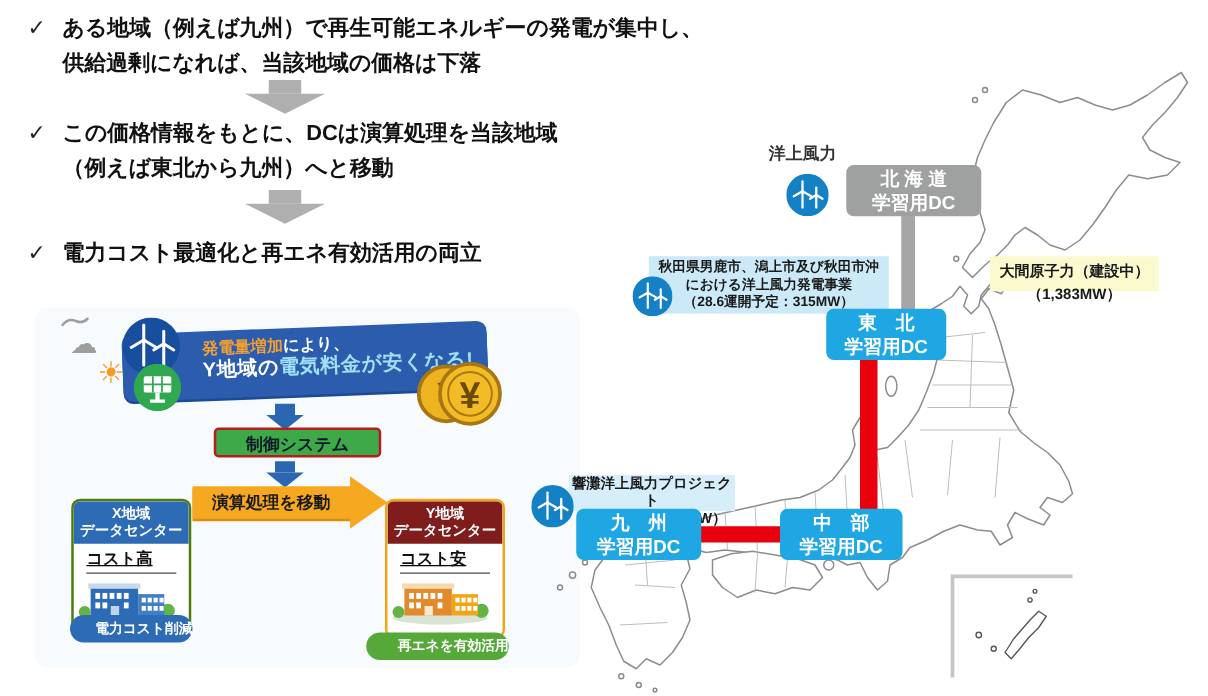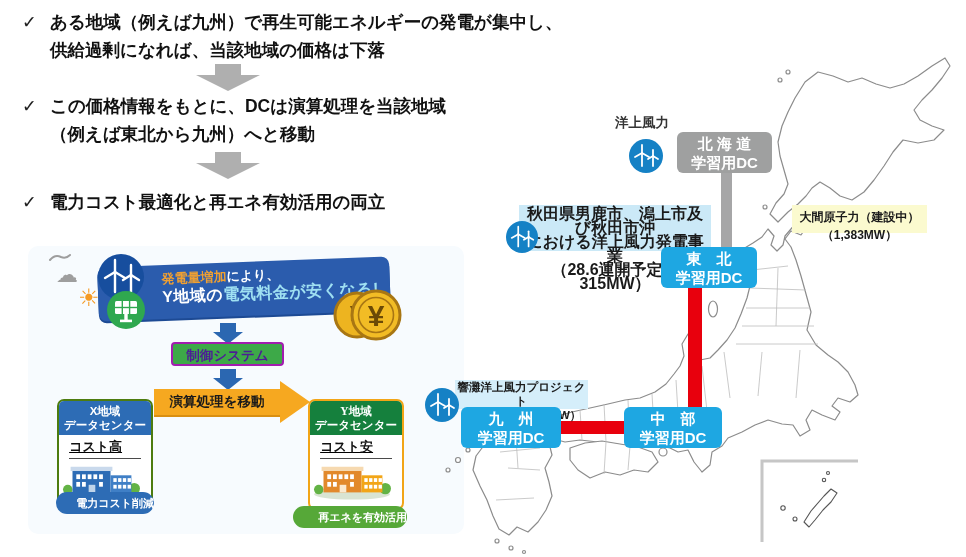--- a/index.html
+++ b/index.html
@@ -21,46 +21,46 @@
   .panel{left:28px;top:246px;width:436px;height:288px;background:#F7FBFE;border-radius:10px;}
   .banner{left:98px;top:262px;width:292px;height:54px;background:#2B5CAD;border-radius:8px;
           transform:rotate(-2.2deg);box-shadow:0 2px 0 #1d4a94;padding:6px 8px 0 64px;box-sizing:border-box;}
   .banner .l1{font-size:13px;font-weight:bold;line-height:16px;}
   .banner .l2{font-size:16px;font-weight:bold;line-height:20px;letter-spacing:.5px;}
   .c-white{color:#fff;} .c-orange{color:#F0A032;} .c-cyan{color:#9FE0F2;}
   .barrow{position:absolute;width:44px;}
   .barrow .stem{width:16px;height:9px;background:#2B67B1;margin:0 auto;}
   .barrow .head{width:0;height:0;margin:0 auto;border-left:15px solid transparent;
                 border-right:15px solid transparent;border-top:12px solid #2B67B1;}
-  .ctrlbox{left:171px;top:342px;width:113px;height:24px;background:#3DA948;border:2px solid #a21caf;
-           border-radius:4px;color:#4c1d95;font-size:13.5px;font-weight:bold;text-align:center;line-height:23px;box-sizing:border-box;}
+  .ctrlbox{left:171px;top:342px;width:134px;height:24px;background:#3DA948;border:2px solid #b91c1c;
+           border-radius:4px;color:#0f172a;font-size:13.5px;font-weight:bold;text-align:center;line-height:23px;box-sizing:border-box;}
   .oarrow-body{left:154px;top:389px;width:126px;height:26px;background:#F6A820;color:#1A1A1A;
                font-size:13.5px;font-weight:bold;text-align:center;line-height:26px;box-shadow:0 2px 0 #d98f12;}
   .oarrow-head{left:280px;top:381px;width:0;height:0;border-top:21px solid transparent;
                border-bottom:21px solid transparent;border-left:30px solid #F6A820;}
   .dcbox{width:96px;box-sizing:border-box;border-radius:7px;overflow:hidden;background:#fff;}
   .dcbox .hd{color:#fff;font-weight:bold;font-size:11.5px;line-height:14px;text-align:center;padding:3px 0;}
   .dcbox .bd{padding:3px 0 4px;text-decoration:underline;}
   .dcbox .cost{font-size:13px;font-weight:bold;color:#111;border-bottom:1.5px solid #4a4a4a;
                width:78%;margin:0 auto 3px;padding-bottom:2px;}
   .dcx{left:57px;top:399px;border:2px solid #4d7c0f;}
   .dcx .hd{background:#2D6CB5;}
   .dcy{left:308px;top:399px;border:2px solid #F2A517;}
-  .dcy .hd{background:#15803d;font-family:Liberation Serif, serif;}
+  .dcy .hd{background:#7f1d1d;}
   .pill{border-radius:12px;color:#fff;font-weight:bold;font-size:11px;text-align:right;line-height:22px;height:22px;}
   .pill-x{left:56px;top:492px;width:98px;background:#2D6CB5;}
   .pill-y{left:293px;top:494px;width:114px;background:#56A838;margin-top:12px;}
 
   
   .mapbox{border-radius:6px;color:#fff;font-weight:bold;text-align:center;
           font-size:15px;line-height:19px;padding-top:2px;box-sizing:border-box;height:41px;}
   .mb-gray{background:#9FA0A0;} .mb-blue{background:#1EA7E2;}
   .conn{position:absolute;}
   .note{position:absolute;text-align:center;color:#1a1a1a;font-weight:bold;box-sizing:border-box;}
-  .note-akita{left:519px;top:205px;width:192px;height:46px;background:#CBE9F7;font-size:16px;line-height:14px;padding-top:2px;}
+  .note-akita{left:519px;top:205px;width:192px;height:46px;background:#CBE9F7;font-size:11px;line-height:14px;padding-top:2px;}
   .note-oma{left:792px;top:205px;width:135px;height:28px;background:#FBFACF;font-size:12px;line-height:18px;padding-top:3px;}
   .note-hibiki{left:455px;top:380px;width:133px;height:29px;background:#D5EEFA;font-size:11.5px;line-height:14px;}
   .offlabel{left:615px;top:114px;font-size:13.5px;font-weight:bold;color:#333;}
 </style>
 </head>
 <body>
 
 <div id="canvas">
 
   <div class="bullet" style="top:8px;">
@@ -323,21 +323,21 @@
         <line x1="13" y1="14" x2="13" y2="6"></line>
       <line x1="13" y1="14" x2="6" y2="18"></line>
         <line x1="13" y1="14" x2="20" y2="18"></line>
       <line x1="24" y1="17" x2="24" y2="27"></line>
         <line x1="24" y1="17" x2="24" y2="11"></line>
       <line x1="24" y1="17" x2="19" y2="20"></line>
         <line x1="24" y1="17" x2="29" y2="20"></line>
     </g>
   </svg>
 
-  <div class="abs mapbox mb-gray" style="left:677px;top:132px;width:95px;">
+  <div class="abs mapbox mb-gray" style="left:677px;top:132px;width:108px;">
     <div>北 海 道</div>
     <div>学習用DC</div>
   </div>
 
   <div class="note note-oma">
     <div>大間原子力（建設中）</div>
     <div>（1,383MW）</div>
   </div>
 
   <div class="note note-akita">

